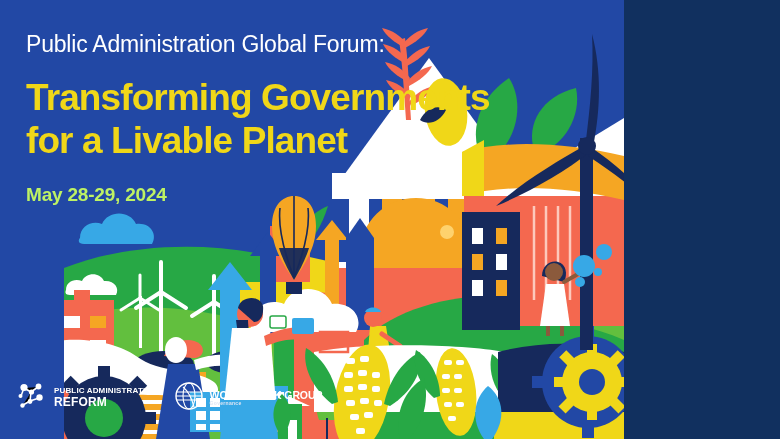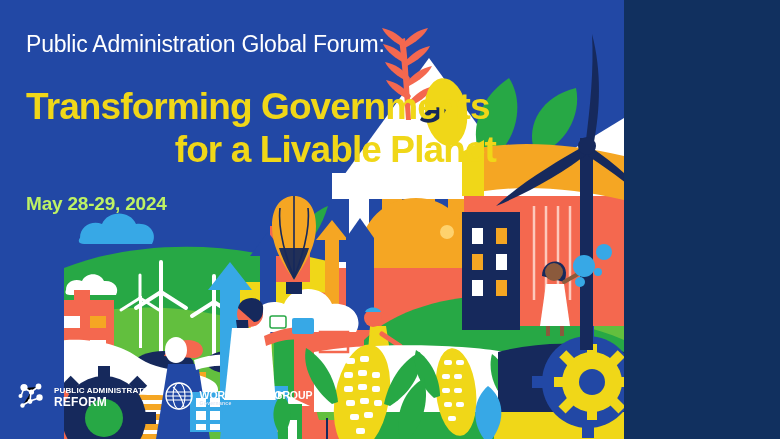--- a/index.html
+++ b/index.html
@@ -14,31 +14,31 @@
   }
 
   
   .text-block { position:absolute; left:26px; top:30px; z-index:60; width:470px; }
   .eyebrow {
     color:#ffffff; font-size:23px; font-weight:400; letter-spacing:-0.2px;
     line-height:1.25; white-space:nowrap;
   }
   .headline {
     color:#f0d718; font-size:37px; font-weight:bold; letter-spacing:-0.9px;
-    line-height:1.17; margin-top:26px; white-space:nowrap;
+    line-height:1.17; margin-top:17px; white-space:nowrap;
   }
-  .headline .l2 { display:block;text-align:right; }
+  .headline .l2 { display:block; }
   .dateline {
     color:#bef264; font-size:19px; font-weight:bold; letter-spacing:-0.2px;
     margin-top:22px;
   }
 
   
   .logo-bar { position:absolute; left:14px; bottom:22px; z-index:60;
-              display:flex; align-items:center; gap:6px; }
+              display:flex; align-items:center; gap:16px; }
   .logo { display:flex; align-items:center; gap:6px; }
   .logo-mark { flex:0 0 auto; }
   .logo-text { color:#fff; line-height:1.08; }
   .logo-text .t1 { font-size:8px; font-weight:bold; letter-spacing:0.15px; display:block; }
   .logo-text .t2 { font-size:12px; font-weight:bold; letter-spacing:0.15px; display:block; }
   .wb-text .t1 { font-size:10.5px; font-weight:bold; letter-spacing:-0.1px; }
   .wb-text .t2 { font-size:5px; font-weight:bold; letter-spacing:0.3px; color:#dfe6f4; }
 
   
   .illus { position:absolute; right:0; top:0; width:560px; height:439px; z-index:10; }

